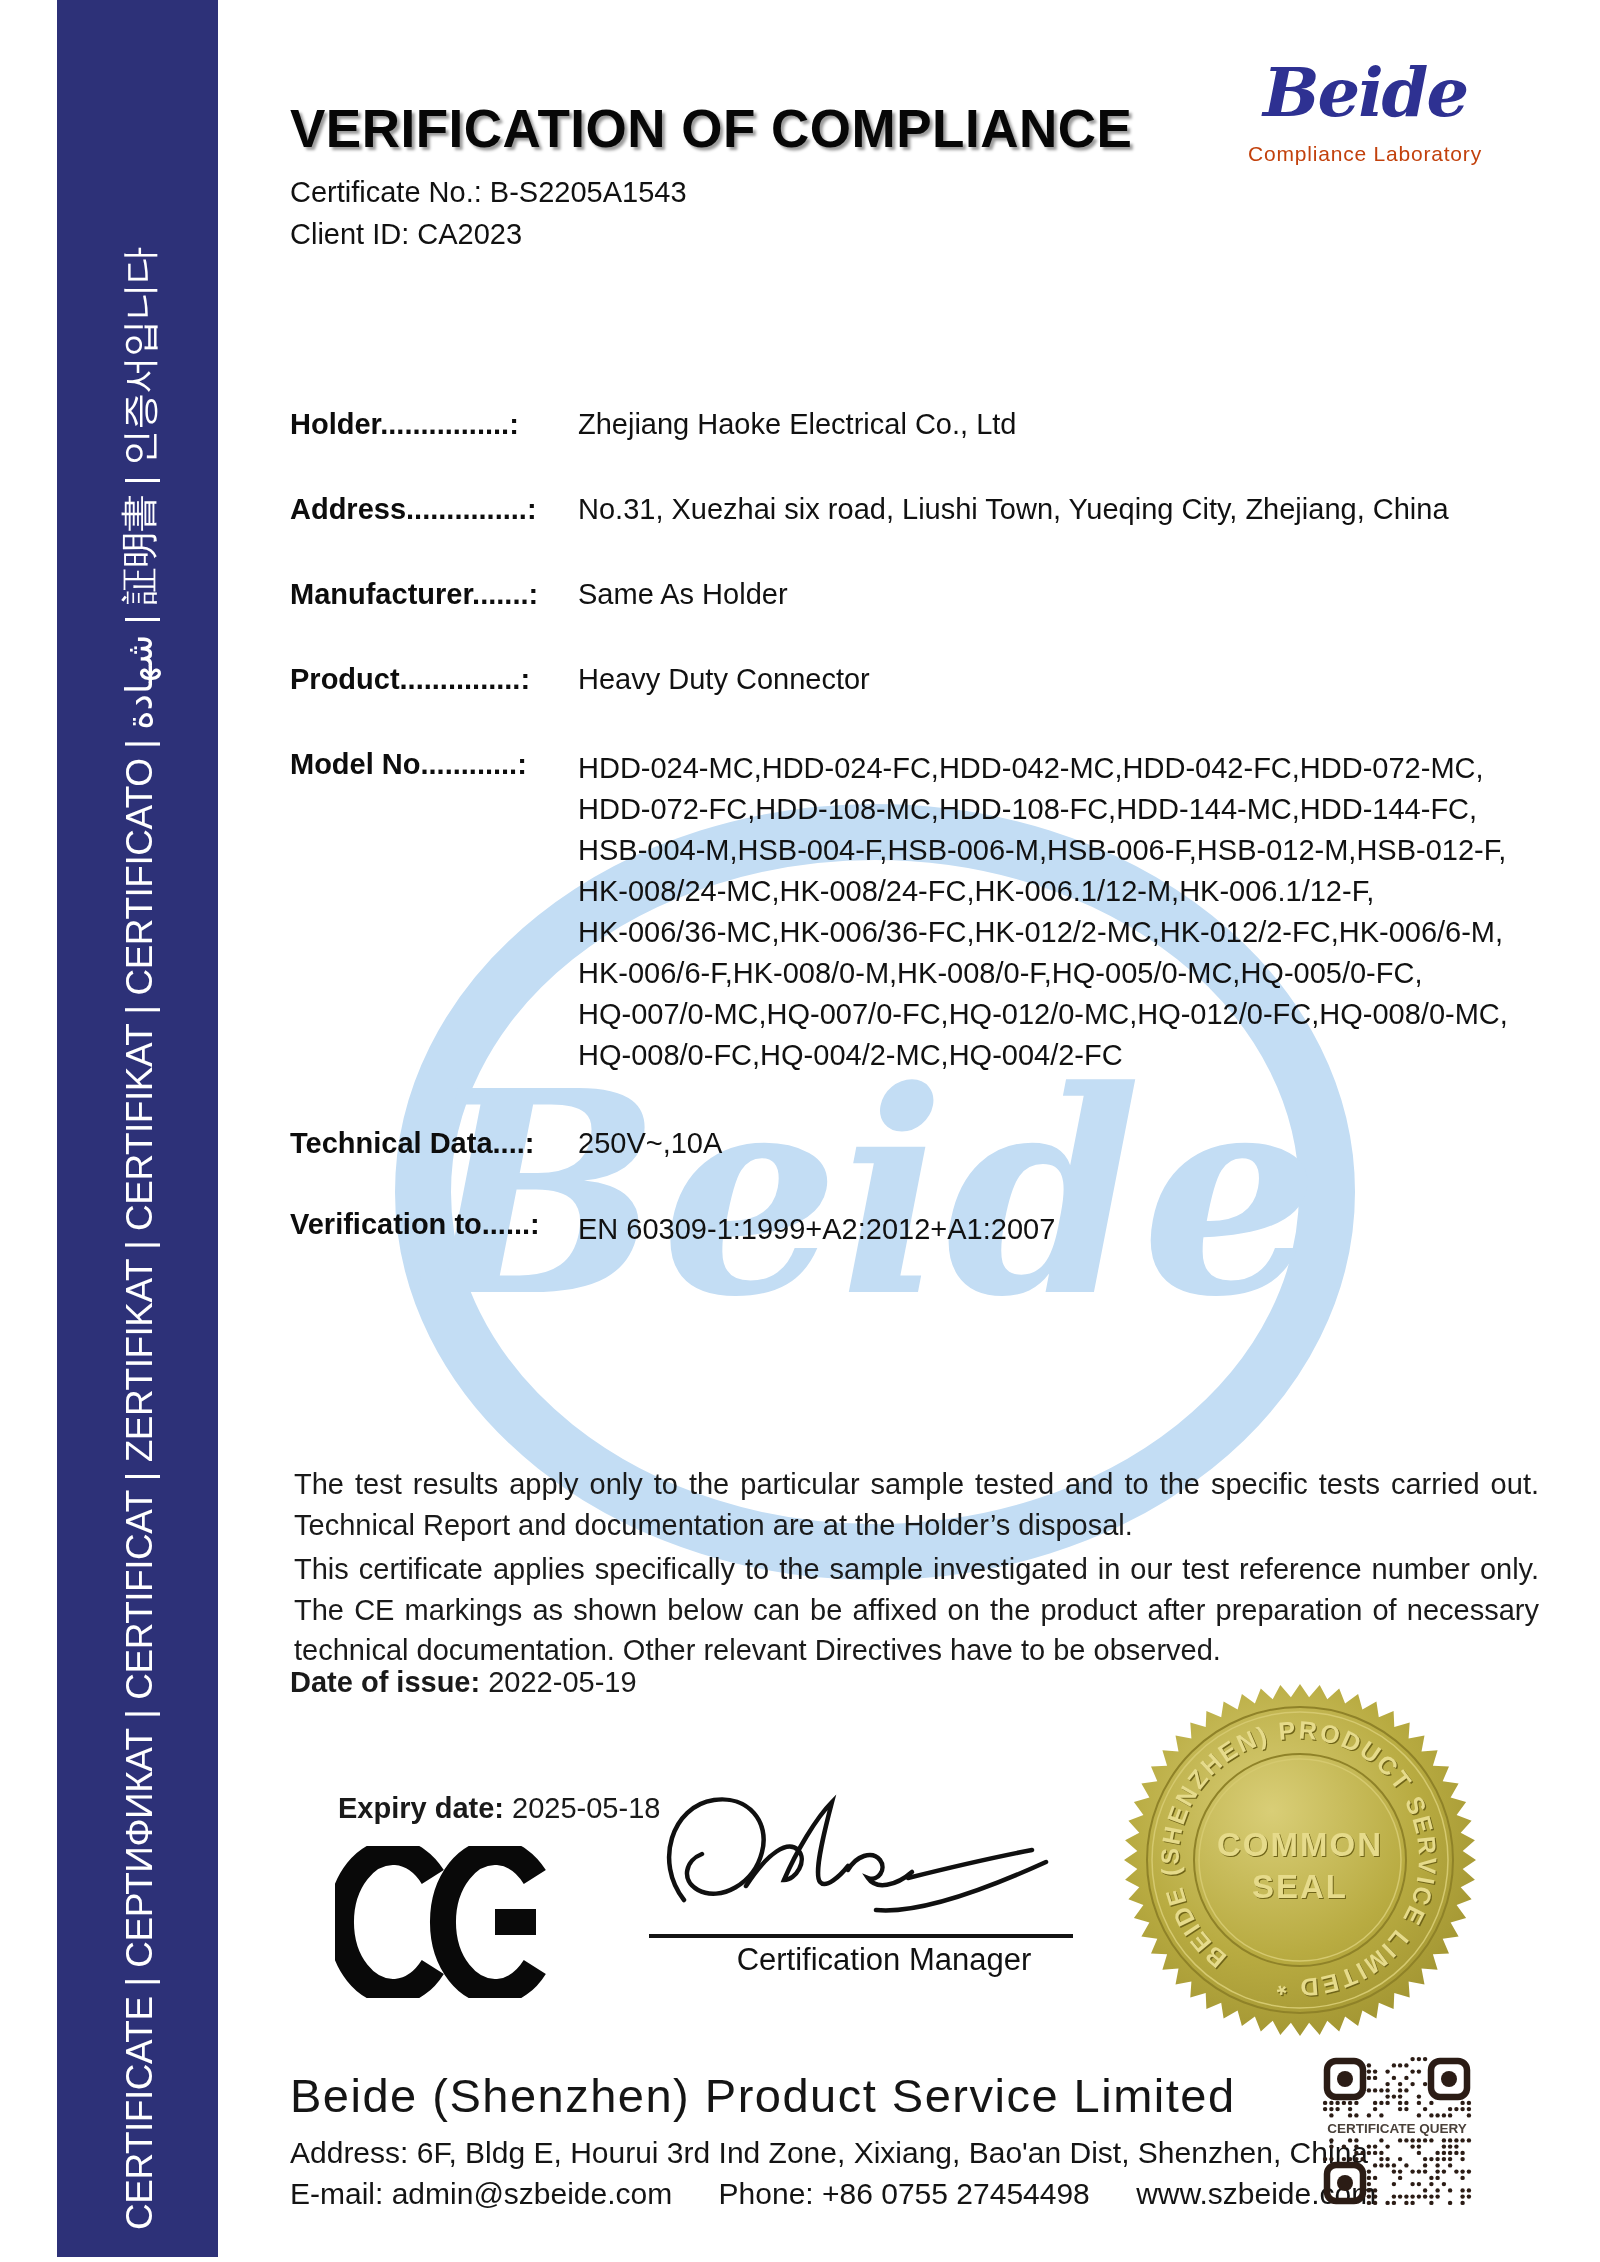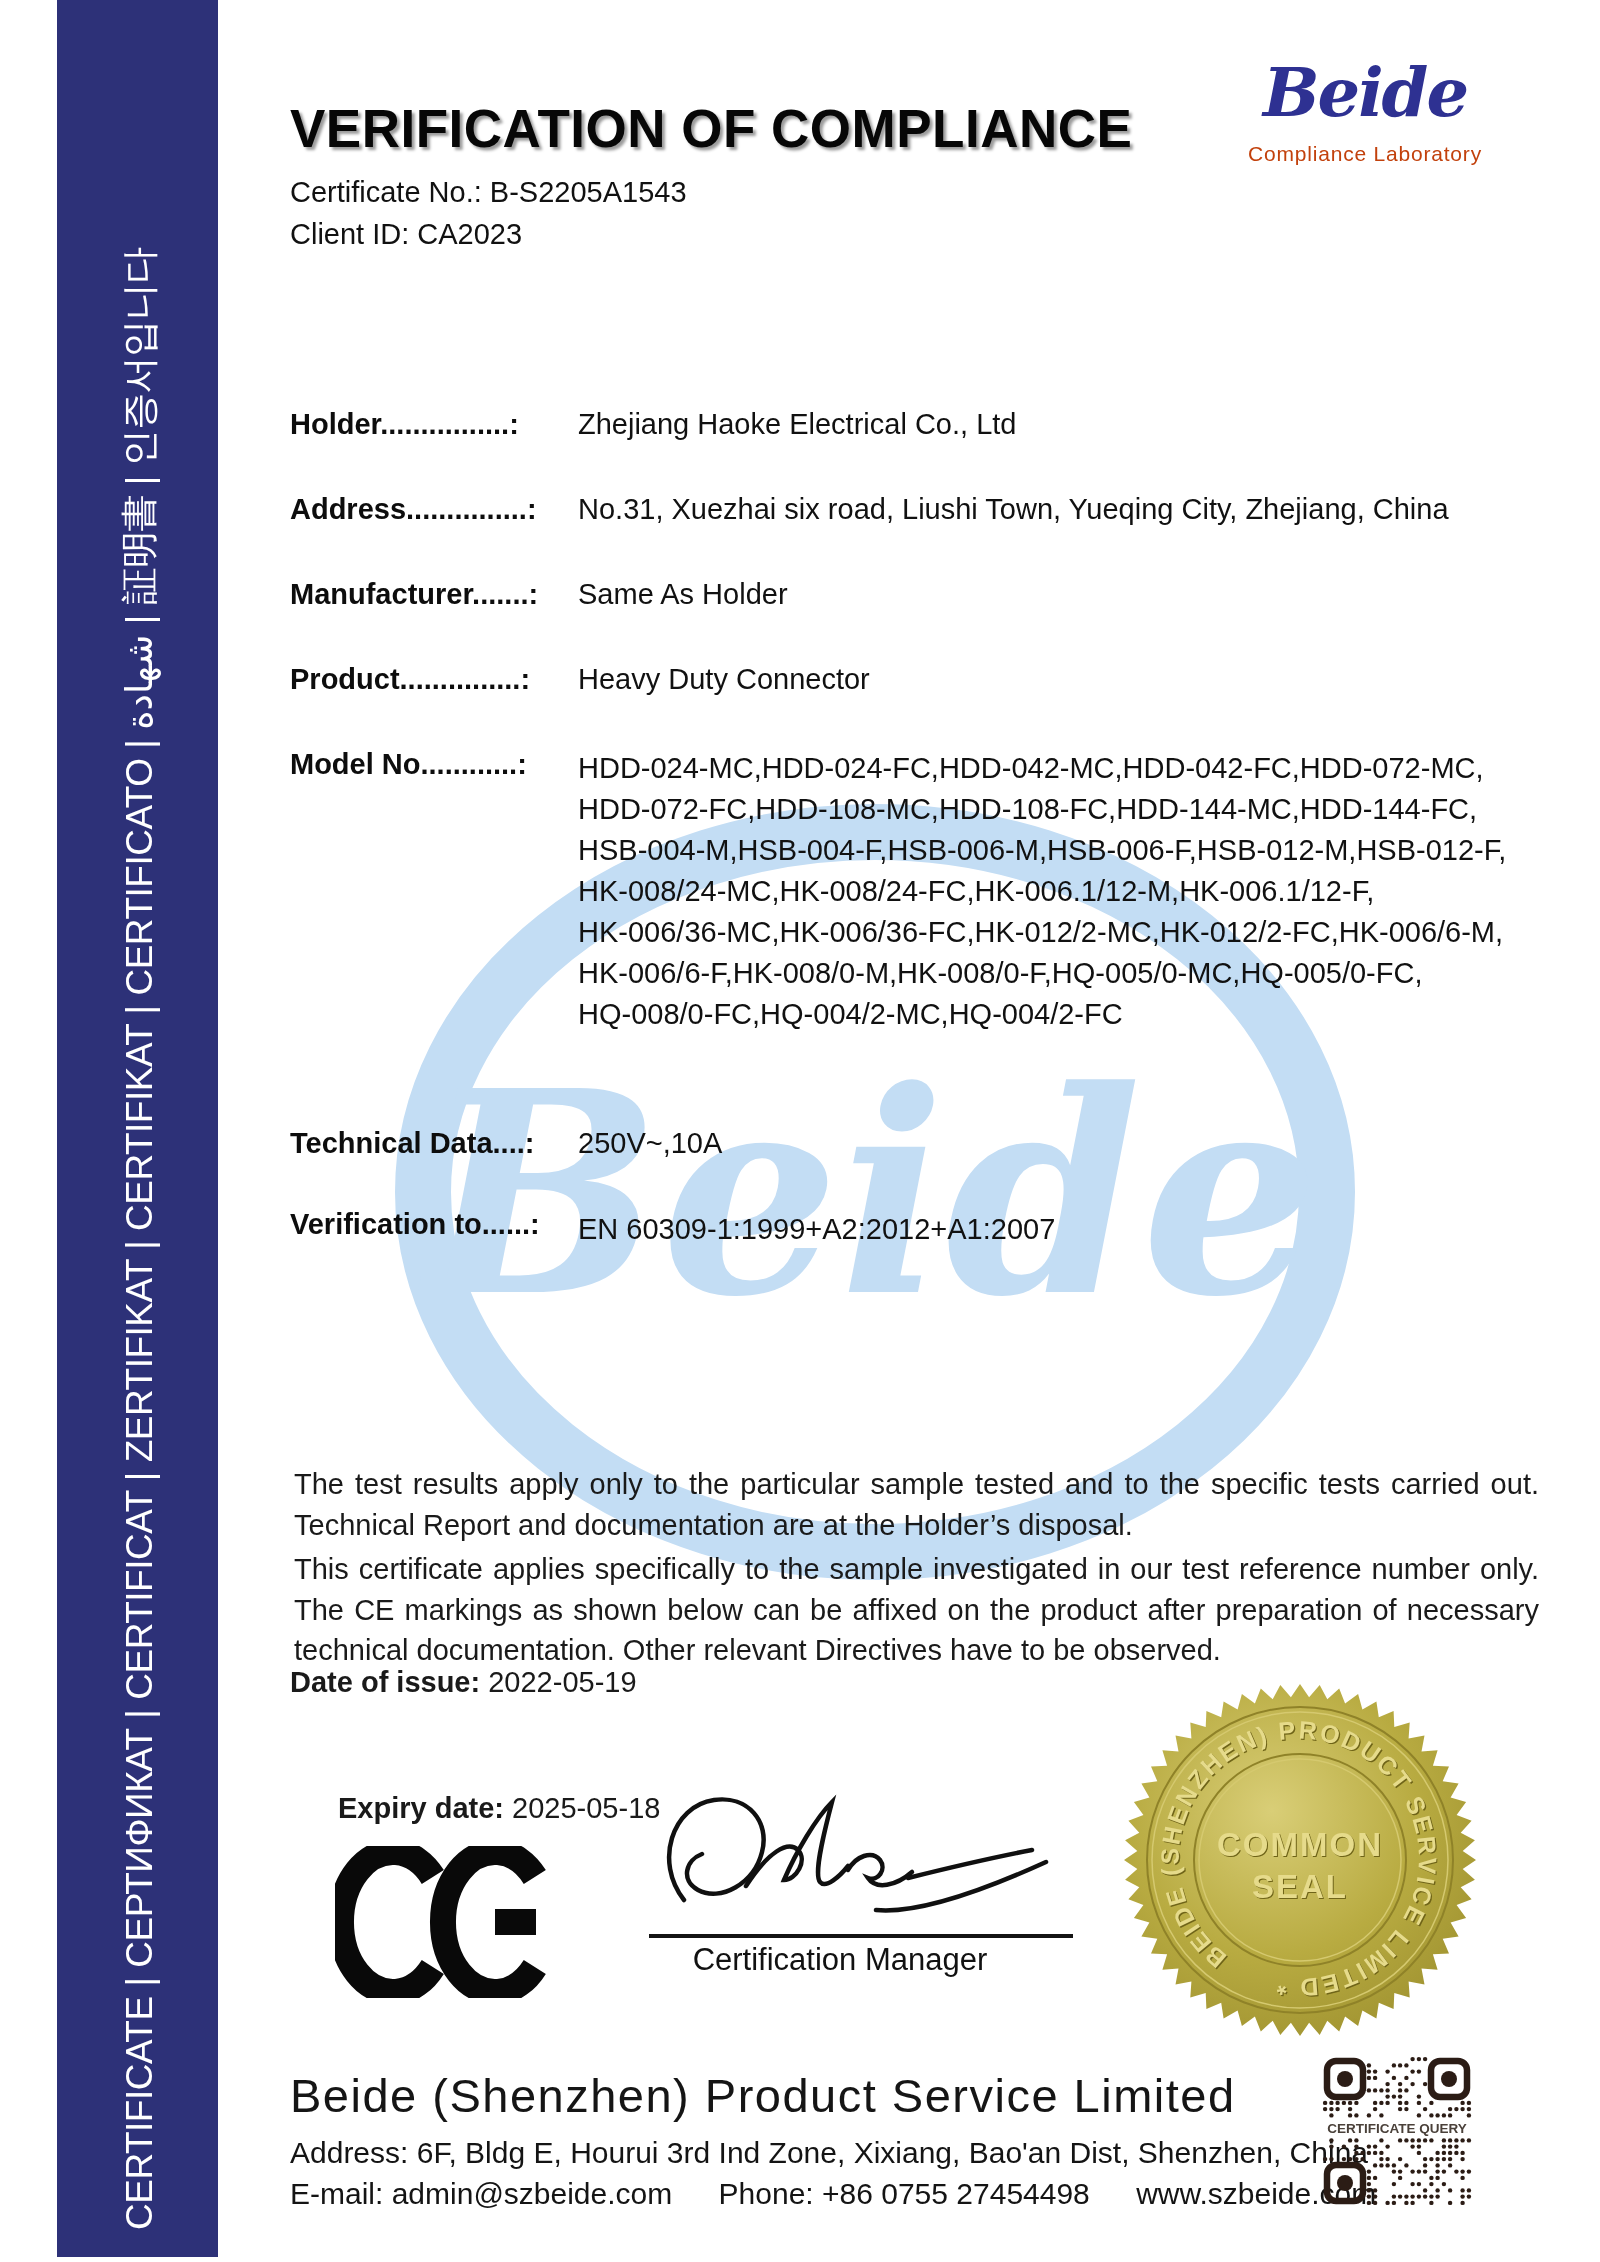--- a/index.html
+++ b/index.html
@@ -46,21 +46,21 @@
   .verif-lines div{line-height:43px;}
 
   
   .paras{left:290px;top:1460px;width:1253px;font-size:29px;line-height:40.5px;text-align:justify;}
   .paras p{margin:4px;}
   .dateline{left:290px;font-size:29px;}
   .dateline b{font-weight:bold;}
 
   
   .sig-line{left:649px;top:1934px;width:424px;height:4px;background:#141414;}
-  .sig-role{left:628px;top:1942px;width:424px;text-align:center;font-size:31px;color:#111;}
+  .sig-role{left:672px;top:1942px;width:424px;text-align:center;font-size:31px;color:#111;}
 
   
   .footer-company{left:290px;top:2068px;font-size:47px;letter-spacing:1.5px;color:#151515;}
   .footer-addr{left:290px;top:2136px;font-size:30px;color:#141414;}
   .footer-contact{left:290px;top:2177px;font-size:30px;color:#141414;}
   .footer-contact span{margin-right:38px;}
   .footer-contact span:last-child{margin-right:0;}
 
   .qr-label{font-weight:600;}
 </style>
@@ -109,20 +109,21 @@
 </div>
 <div class="row" style="top:748px;">
   <span class="lbl">Model No............:</span>
   <span class="val model-lines">
     <div>HDD-024-MC,HDD-024-FC,HDD-042-MC,HDD-042-FC,HDD-072-MC,</div>
     <div>HDD-072-FC,HDD-108-MC,HDD-108-FC,HDD-144-MC,HDD-144-FC,</div>
     <div>HSB-004-M,HSB-004-F,HSB-006-M,HSB-006-F,HSB-012-M,HSB-012-F,</div>
     <div>HK-008/24-MC,HK-008/24-FC,HK-006.1/12-M,HK-006.1/12-F,</div>
     <div>HK-006/36-MC,HK-006/36-FC,HK-012/2-MC,HK-012/2-FC,HK-006/6-M,</div>
     <div>HK-006/6-F,HK-008/0-M,HK-008/0-F,HQ-005/0-MC,HQ-005/0-FC,</div>
+    <div>HQ-007/0-MC,HQ-007/0-FC,HQ-012/0-MC,HQ-012/0-FC,HQ-008/0-MC,</div>
     <div>HQ-008/0-FC,HQ-004/2-MC,HQ-004/2-FC</div>
   </span>
 </div>
 <div class="row" style="top:1127px;">
   <span class="lbl">Technical Data....:</span>
   <span class="val">250V~,10A</span>
 </div>
 <div class="row" style="top:1208px;">
   <span class="lbl">Verification to......:</span>
   <span class="val verif-lines">

